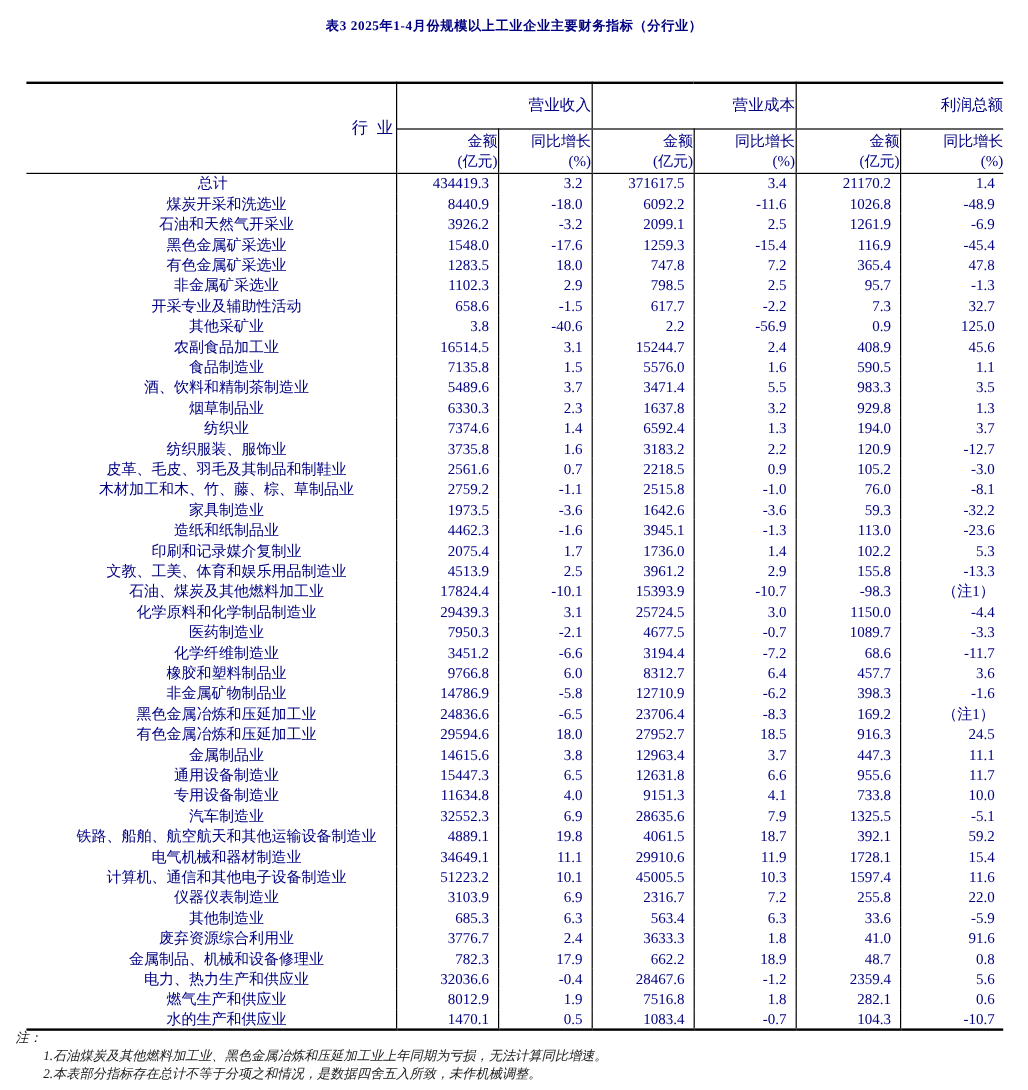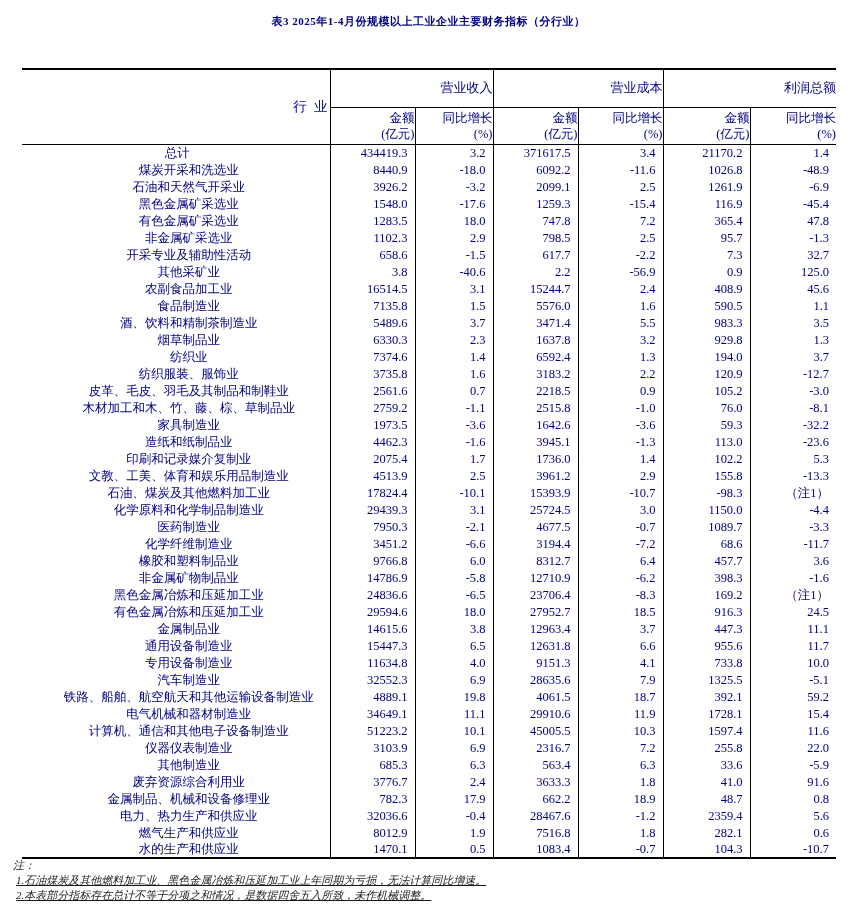--- a/index.html
+++ b/index.html
@@ -34,21 +34,21 @@
   }
   tbody td.ind{text-align:center;padding-left:26px;}
   tbody tr:first-child td.ind{padding-left:3px;}
   tbody td.num{text-align:right;padding-right:7px;}
   tbody td + td{border-left:1px solid var(--border);}
   tbody tr:last-child td{border-bottom:2px solid var(--border);font-family:Liberation Serif, serif;}
   .notes{
     position:absolute;left:13px;top:858px;width:830px;
     color:var(--note-text);font-style:italic;font-size:11px;line-height:15px;
   }
-  .notes .note-item{margin-left:3px;text-decoration:underline;}
+  .notes .note-item{margin-left:23px;}
 </style>
 </head>
 <body>
 
 <div class="title">表3  2025年1-4月份规模以上工业企业主要财务指标（分行业）</div>
 
 <div class="tablewrap">
   <table>
     <colgroup>
       <col style="width:308px">

